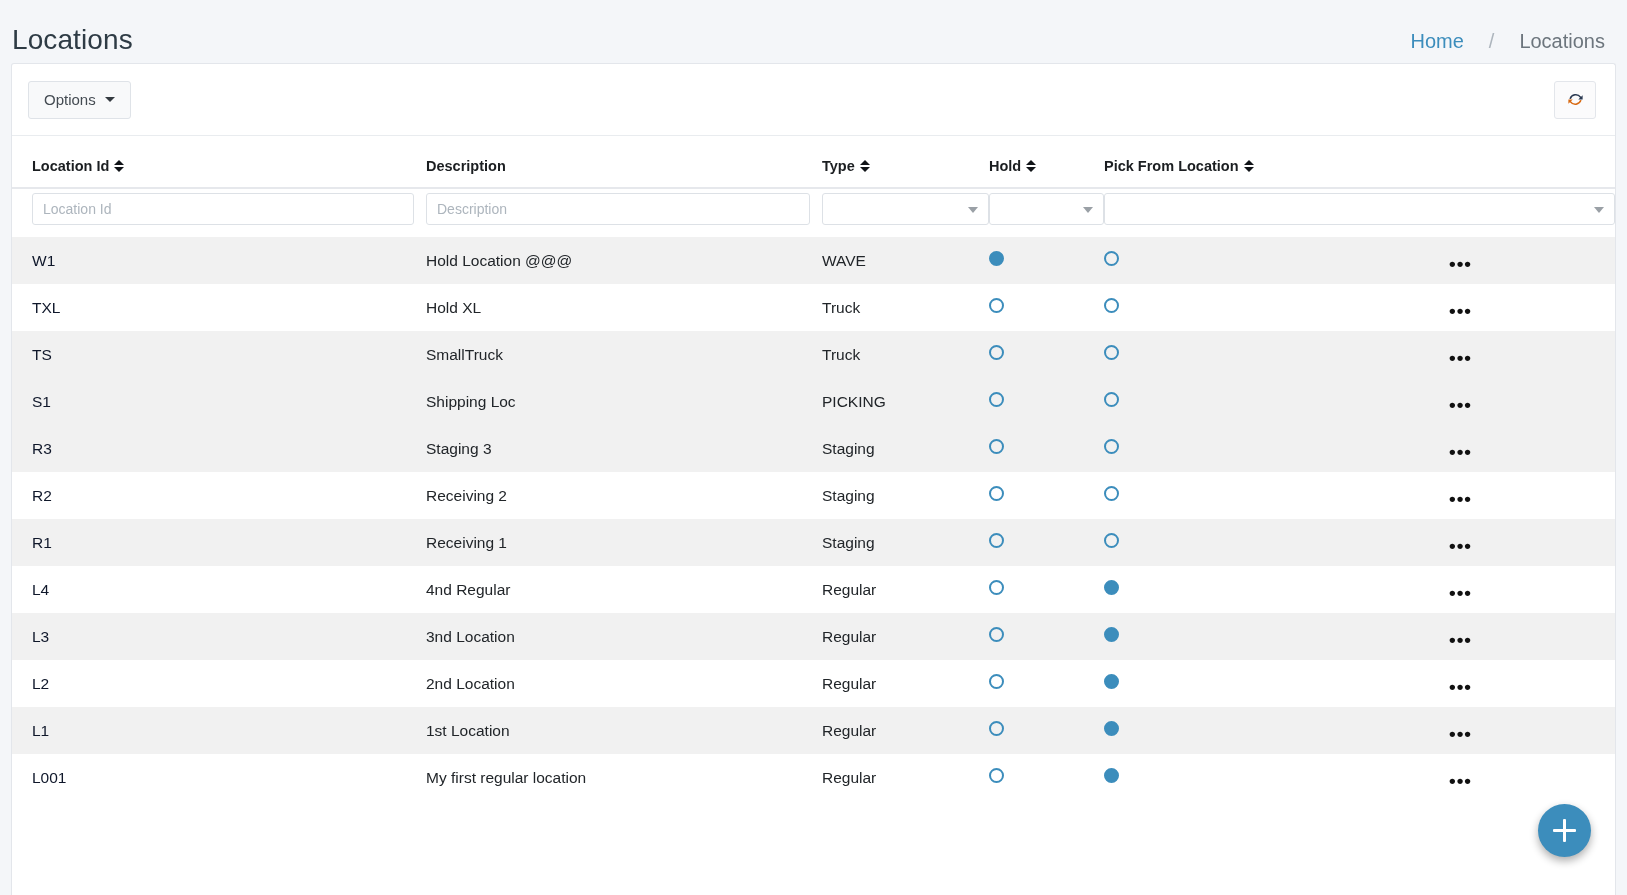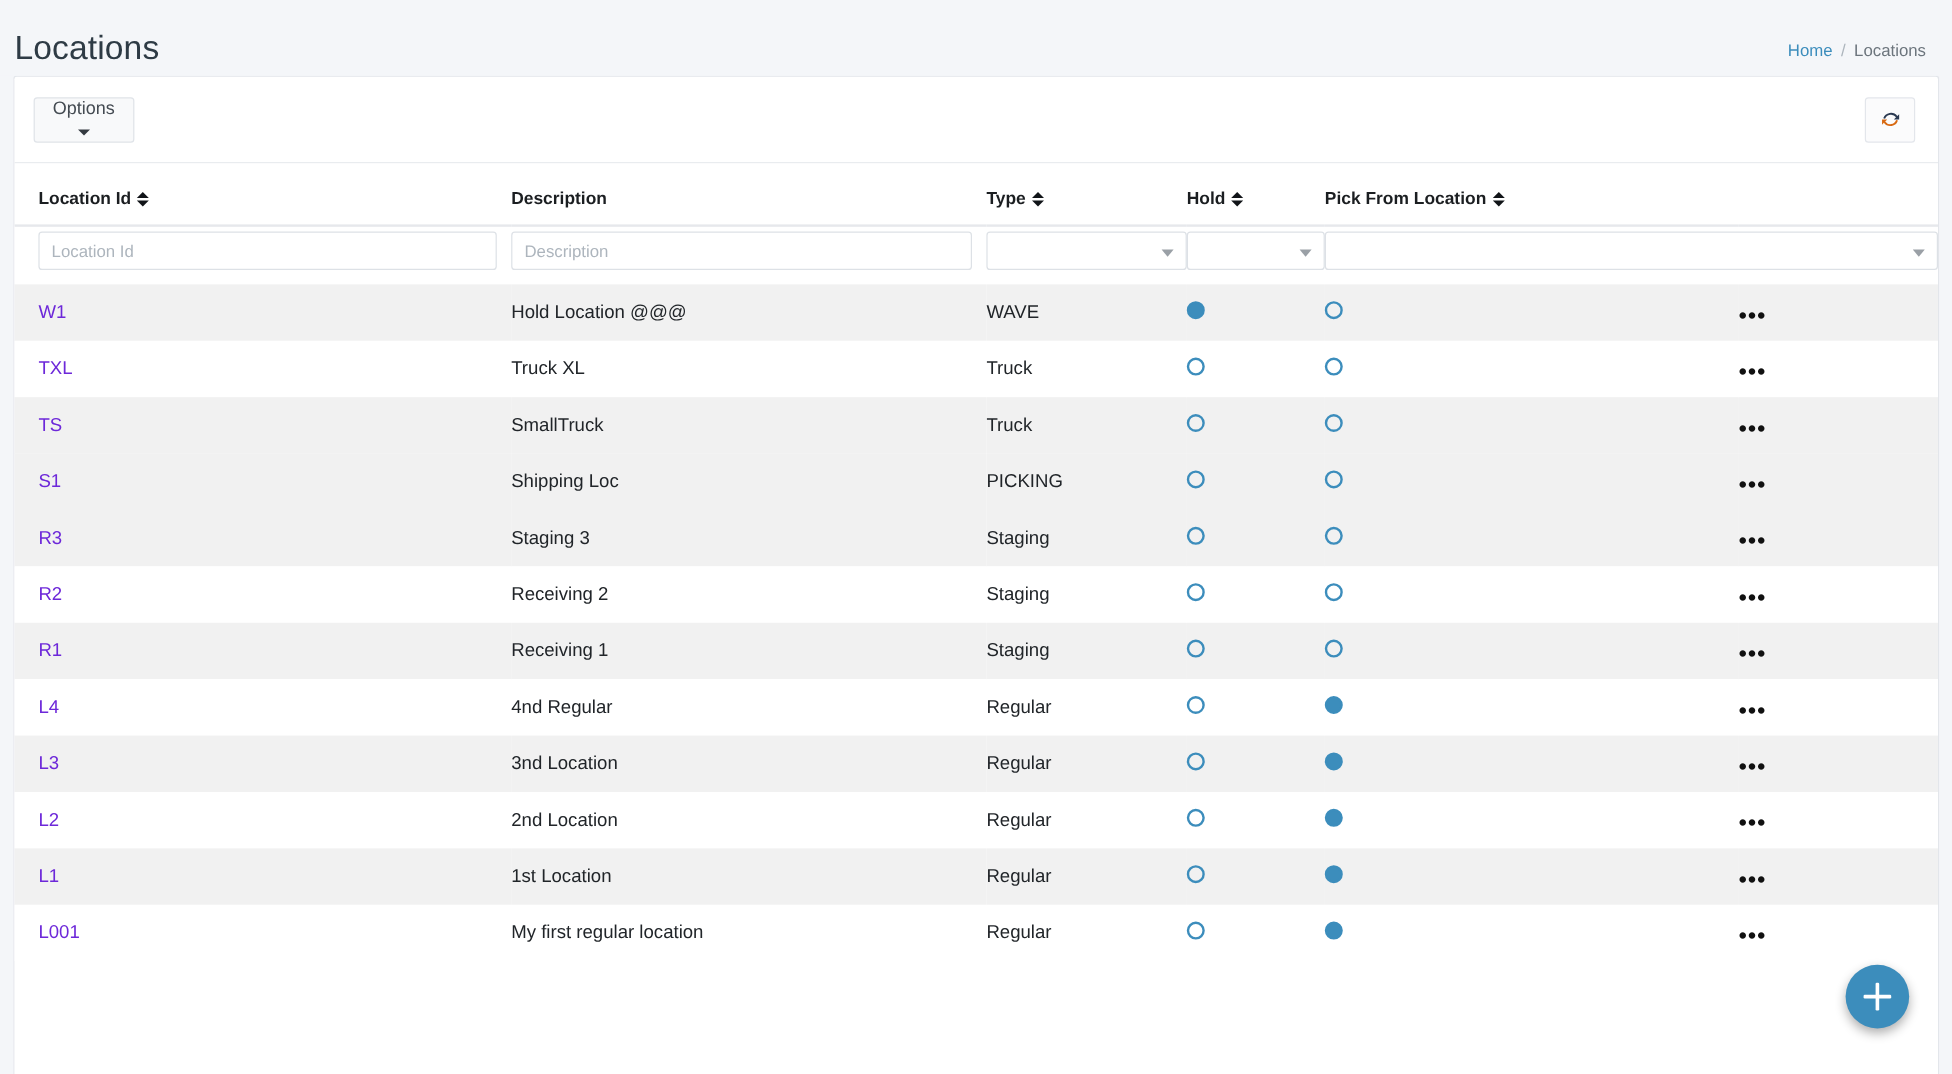--- a/index.html
+++ b/index.html
@@ -23,25 +23,25 @@
   }
   .page-title {
     font-size: 28px;
     font-weight: 400;
     color: #2e3b45;
     letter-spacing: .1px;
     line-height: 1;
   }
   .breadcrumb {
     margin-left: auto;
-    font-size: 14px;
+    font-size: 20px;
     color: #6c757d;
     display: flex;
     align-items: center;
-    gap: 7px;
+    gap: 25px;
     padding-top: 4px;
     text-align: center;
   }
   .breadcrumb .crumb-link {
     color: #3c8dbc;
     text-decoration: none;
     cursor: pointer;
   }
   .breadcrumb .crumb-sep { color: #adb5bd; }
   .breadcrumb .crumb-current { color: #6c757d; }
@@ -74,21 +74,20 @@
     background: #f8f9fa;
     border: 1px solid #dfe3e8;
     border-radius: 3px;
     font-size: 15px;
     color: #444b52;
     font-family: "Liberation Sans", sans-serif;
     display: inline-flex;
     align-items: center;
     gap: 9px;
     cursor: pointer;
-    flex-direction: column;
   }
   .caret-down {
     width: 0; height: 0;
     border-left: 5px solid transparent;
     border-right: 5px solid transparent;
     border-top: 5px solid #343a40;
     display: inline-block;
   }
   .btn-refresh {
     margin-left: auto;
@@ -173,21 +172,21 @@
   tbody.data tr.odd  { background: #f1f1f1; }
   tbody.data tr.even { background: #ffffff; margin-top: 48px; }
   tbody.data td {
     font-size: 15.5px;
     color: #212529;
     padding: 0;
     vertical-align: middle;
     border: none;
   }
   td.cell-id a {
-    color: #6d28d9;
+    color: #0f172a;
     text-decoration: none;
     font-size: 15.5px;
     cursor: pointer;
   }
   .bool-dot {
     display: inline-block;
     width: 15px; height: 15px;
     border-radius: 50%;
     border: 2px solid #3c8dbc;
     background: transparent;
@@ -358,21 +357,21 @@
         <tr class="odd">
           <td class="cell-id" style="padding-left: 20px;"><a>W1</a></td>
           <td>Hold Location @@@</td>
           <td>WAVE</td>
           <td class="cell-hold"><span class="bool-dot on"></span></td>
           <td class="cell-pick"><span class="bool-dot"></span></td>
           <td class="cell-act"><span class="dots-btn">•••</span></td>
         </tr>
         <tr class="even">
           <td class="cell-id" style="padding-left: 20px;"><a>TXL</a></td>
-          <td>Truck XL</td>
+          <td>Hold XL</td>
           <td>Truck</td>
           <td class="cell-hold"><span class="bool-dot"></span></td>
           <td class="cell-pick"><span class="bool-dot"></span></td>
           <td class="cell-act"><span class="dots-btn">•••</span></td>
         </tr>
         <tr class="odd">
           <td class="cell-id" style="padding-left: 20px;"><a>TS</a></td>
           <td>SmallTruck</td>
           <td>Truck</td>
           <td class="cell-hold"><span class="bool-dot"></span></td>

